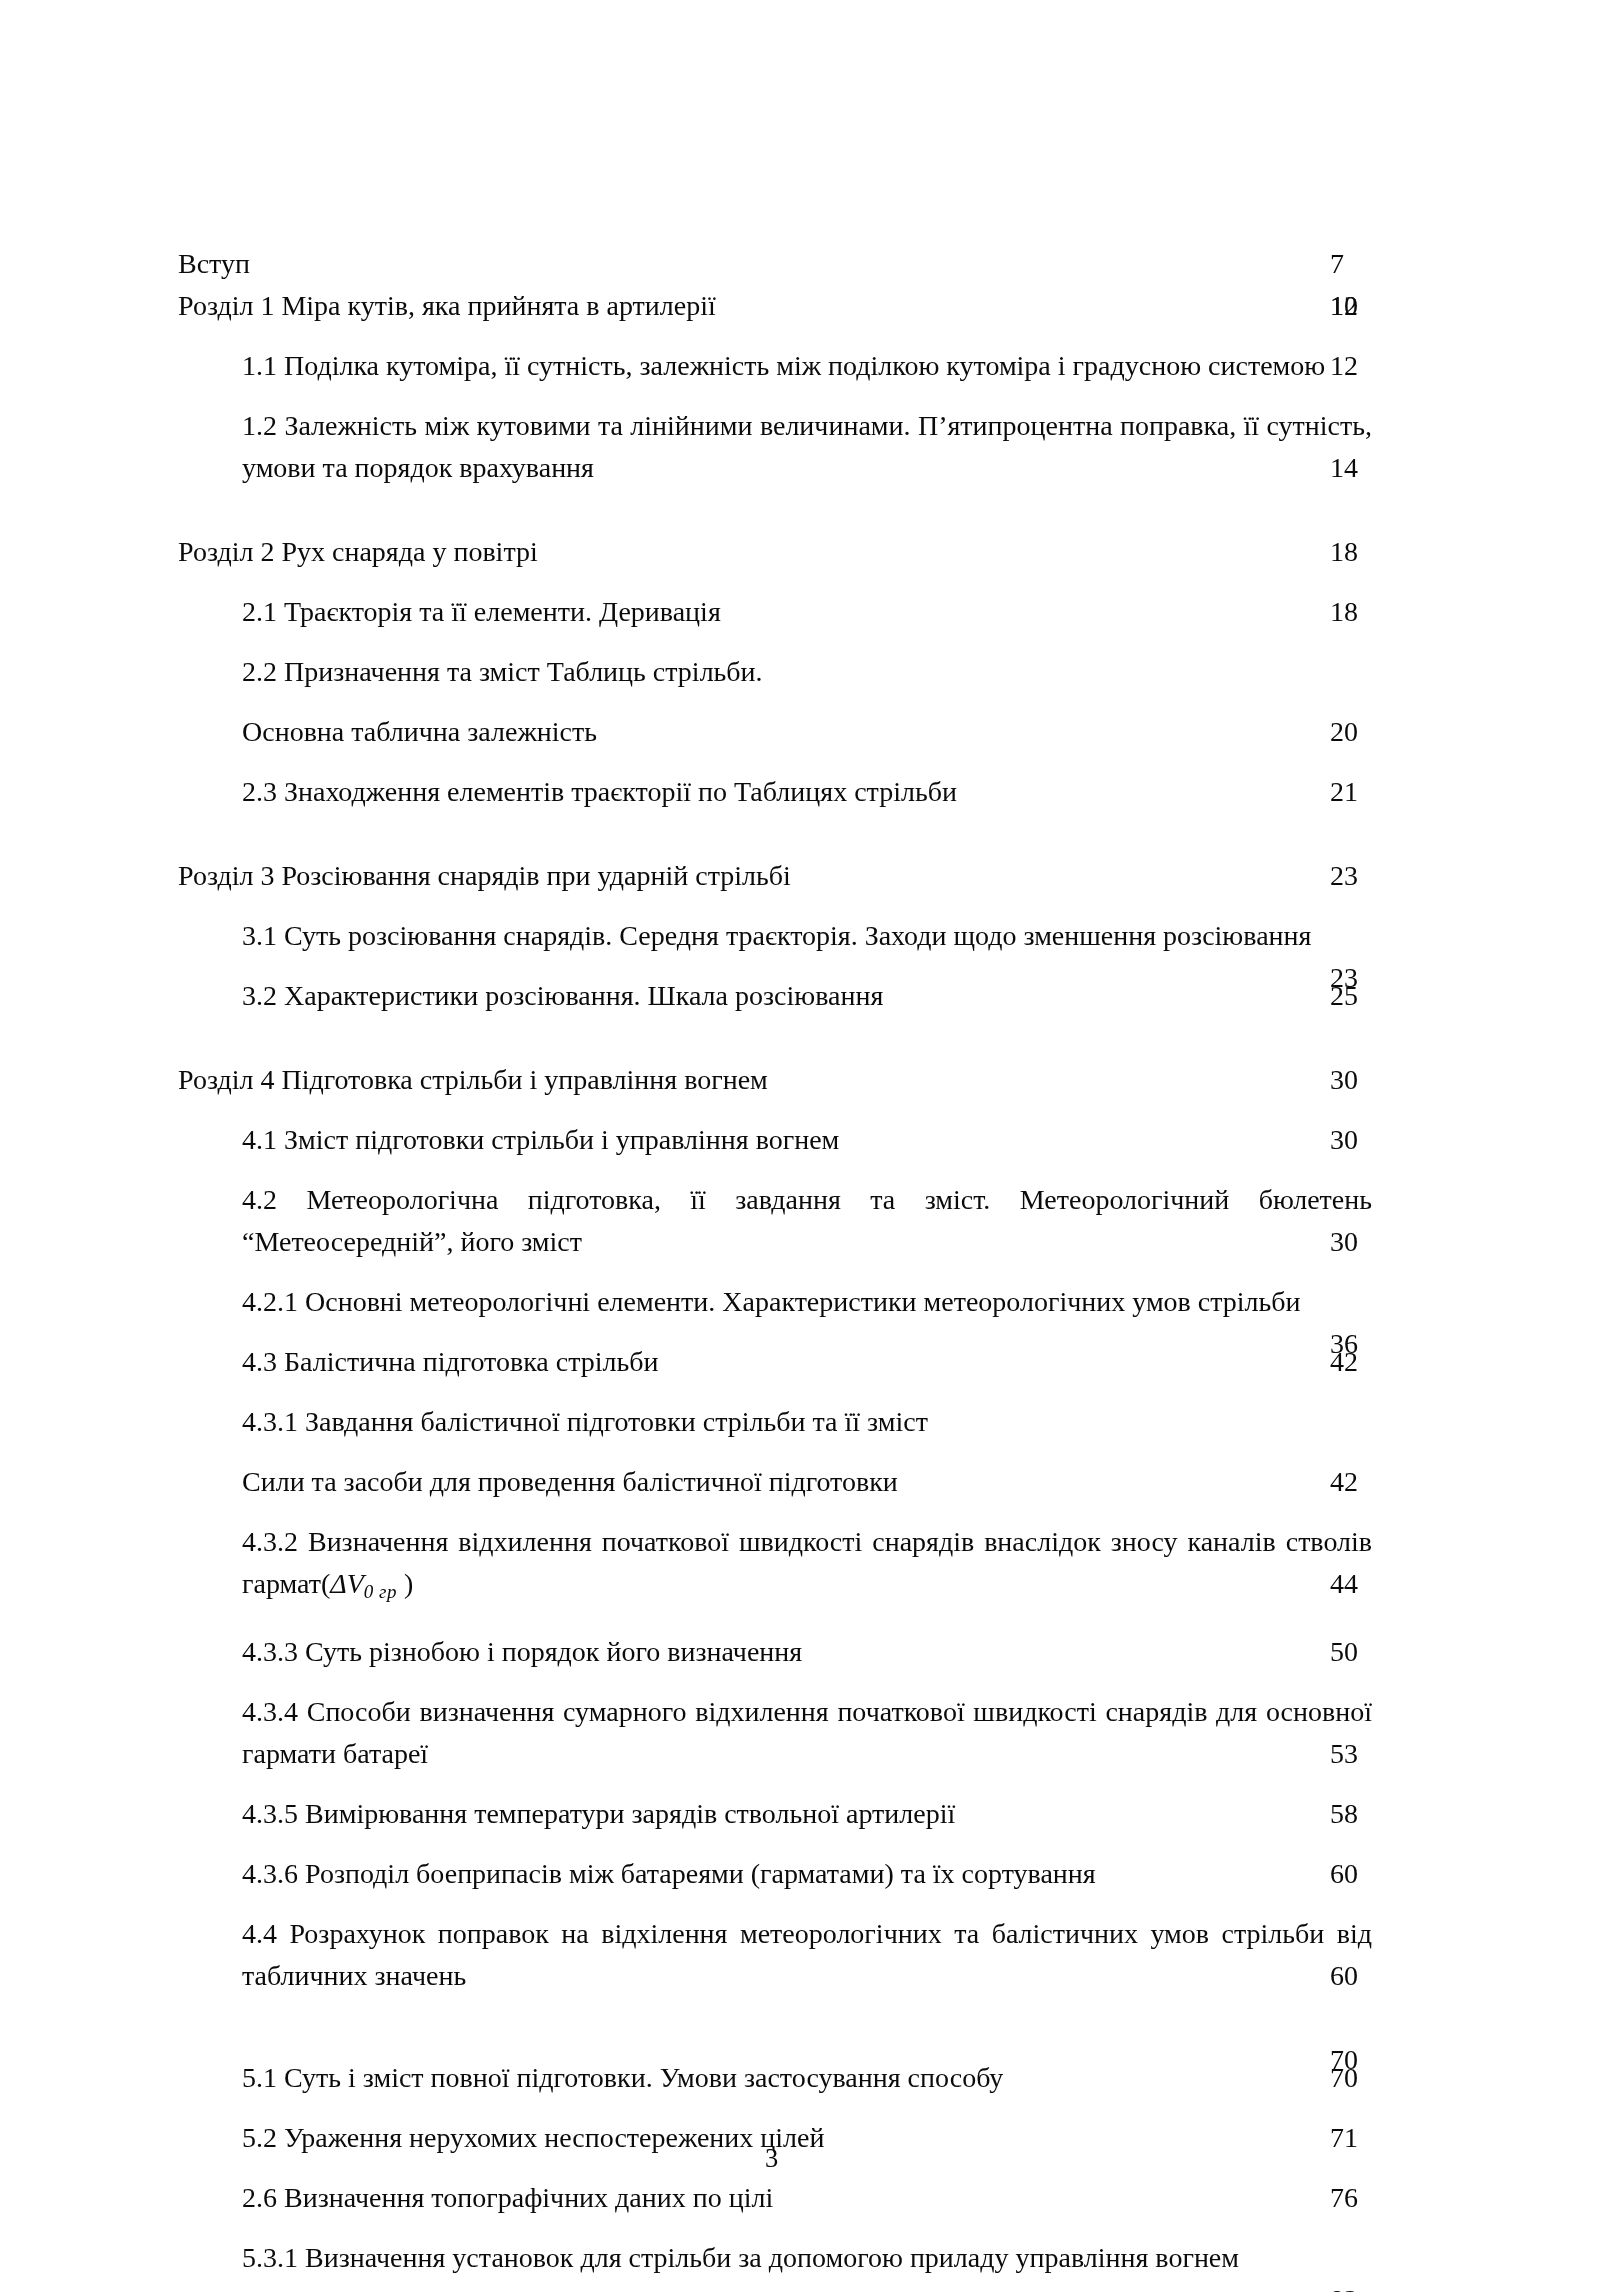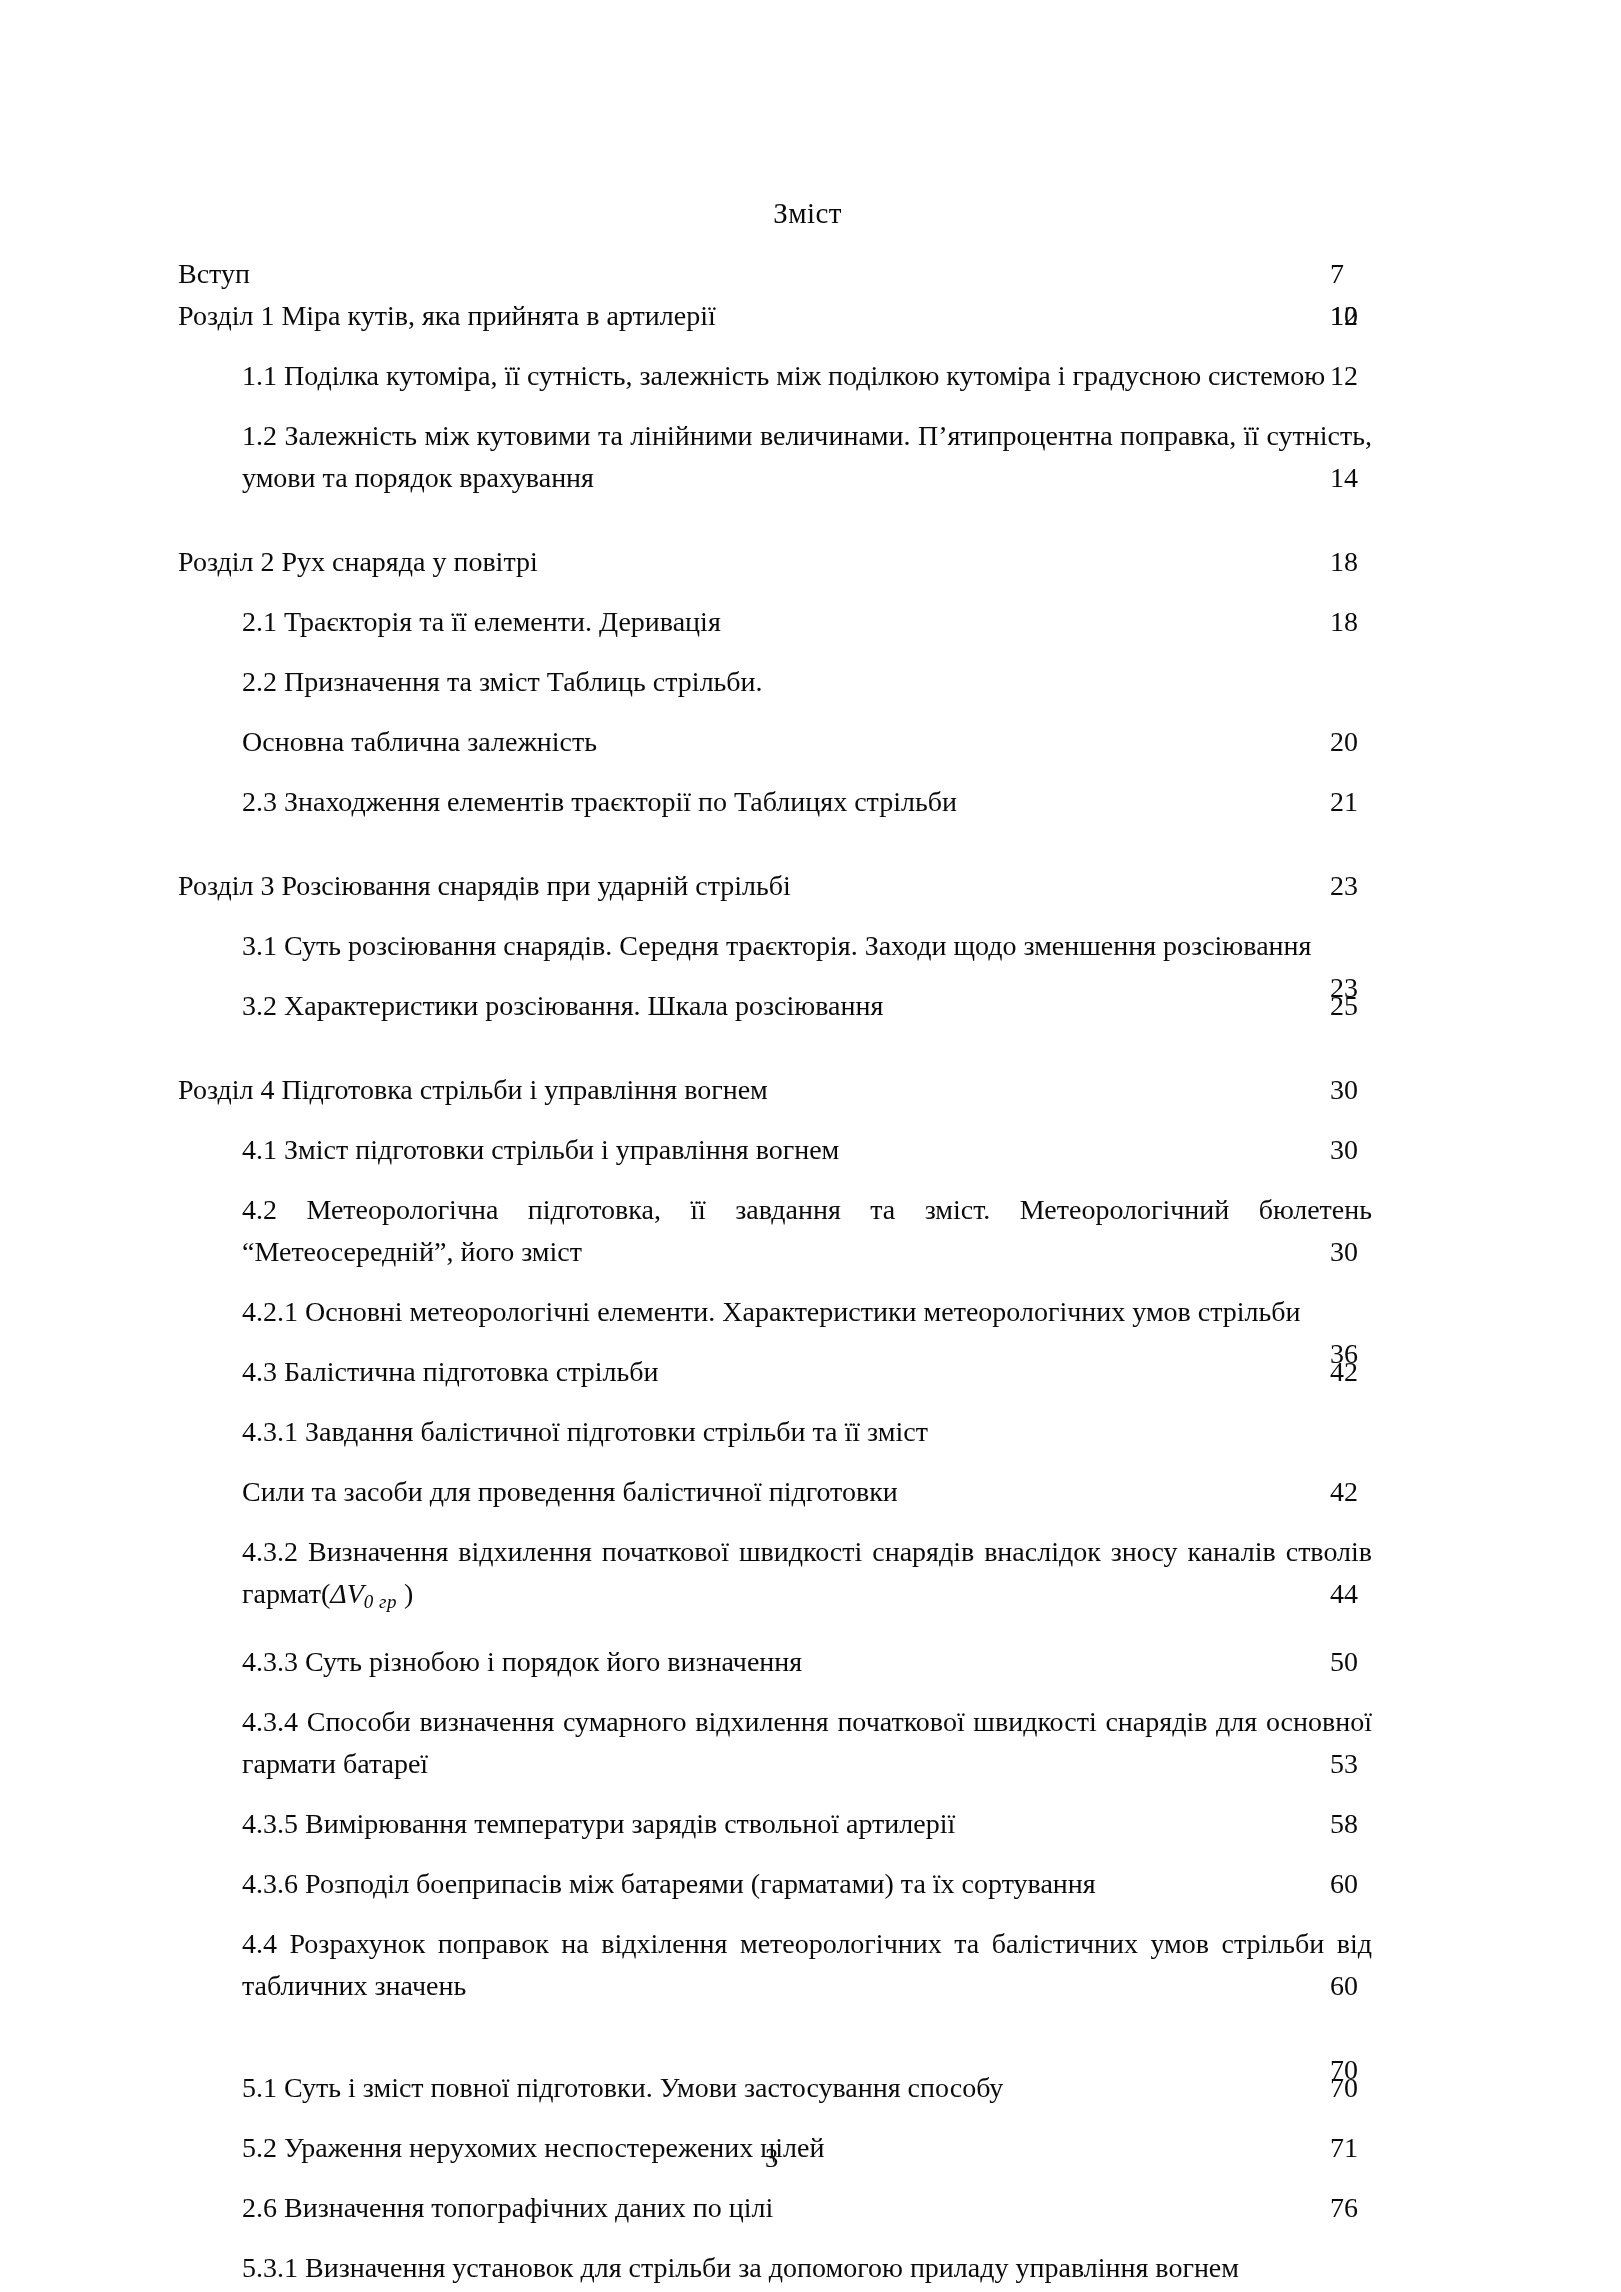--- a/index.html
+++ b/index.html
@@ -26,21 +26,21 @@
     font-size: 29px;
     line-height: 1;
     letter-spacing: 0.4px;
   }
   
   .toc-title > span { position: relative; left: -2.9px; }
 
   .toc {
     position: absolute;
     left: 178px;
-    top: 253px;
+    top: 243px;
     width: 1264px;
   }
 
   .entry {
     position: relative;
     width: 1264px;
     margin: 0;
   }
 
   
@@ -94,23 +94,20 @@
     text-align: center;
     font-size: 26.5px;
   }
   .folio > span { position: relative; left: -39px; }
 </style>
 </head>
 <body>
 
 <div class="page">
 
-  <div class="toc-title">
-    <span>Зміст</span>
-  </div>
 
   <div class="toc" id="toc">
       <div class="entry lvl0 single">
         <span class="txt">Вступ</span>
         <span class="pg">7</span>
       </div>
       <div class="entry lvl0 single">
         <span class="pg">10</span>
       </div>
       <div class="entry lvl0 single">

